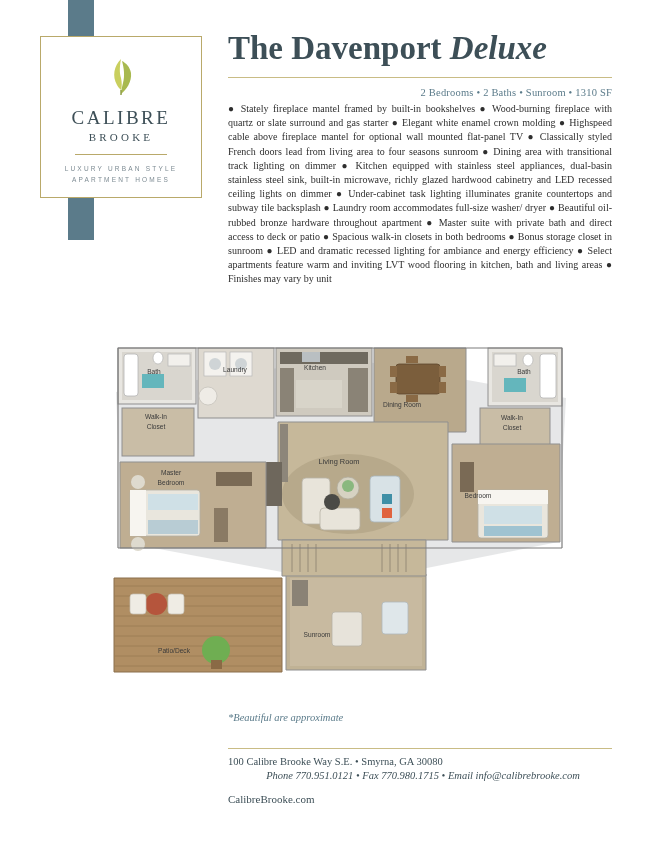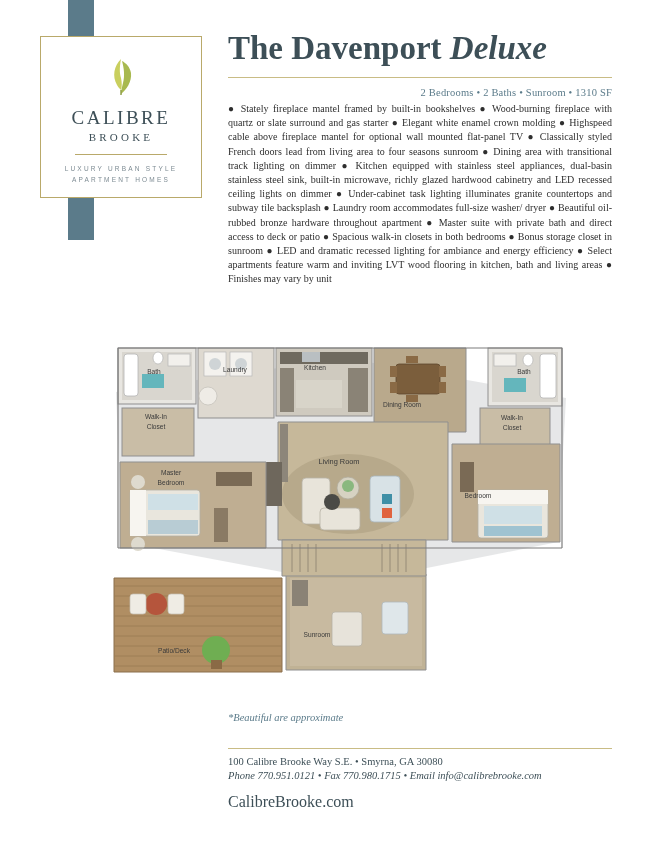--- a/index.html
+++ b/index.html
@@ -129,22 +129,22 @@
     background: #c9bc85;
   }
   .footer {
     position: absolute;
     left: 228px; top: 756px;
     width: 390px;
     font-family: "Liberation Serif", serif;
     color: #3d4f57;
   }
   .footer-addr { font-size: 10.5px; margin-bottom: 3px; }
-  .footer-contact { font-size: 10.5px; font-style: italic; margin-bottom: 12px; }
-  .footer-web { font-size: 16px; }
+  .footer-contact { font-size: 10.5px; font-style: italic; margin-bottom: 12px; text-align: center; }
+  .footer-web { font-size: 11px; }
 
   
   .fp-svg { display:block; }
   .rm-label {
     font-family: "Liberation Sans", sans-serif;
     font-size: 7.4px;
     fill: #3a3a3a;
     text-anchor: middle;
   }
   .rm-label-sm {

